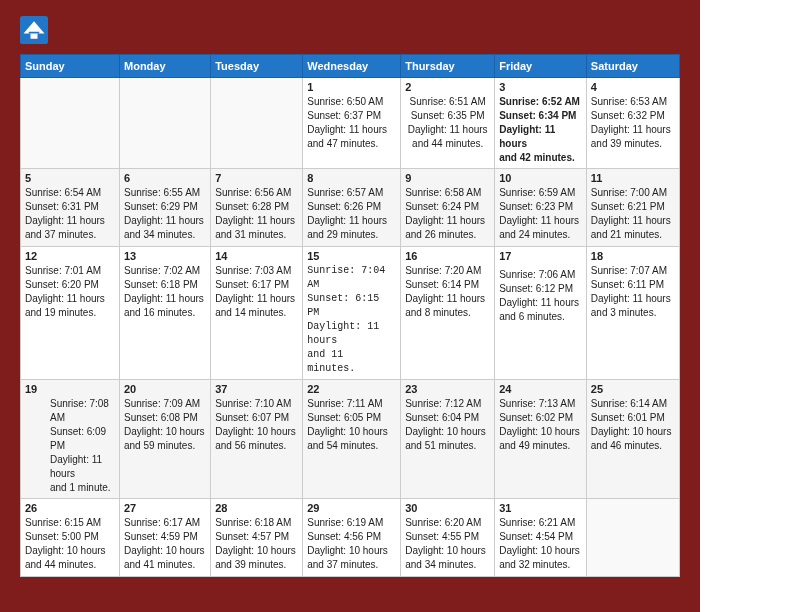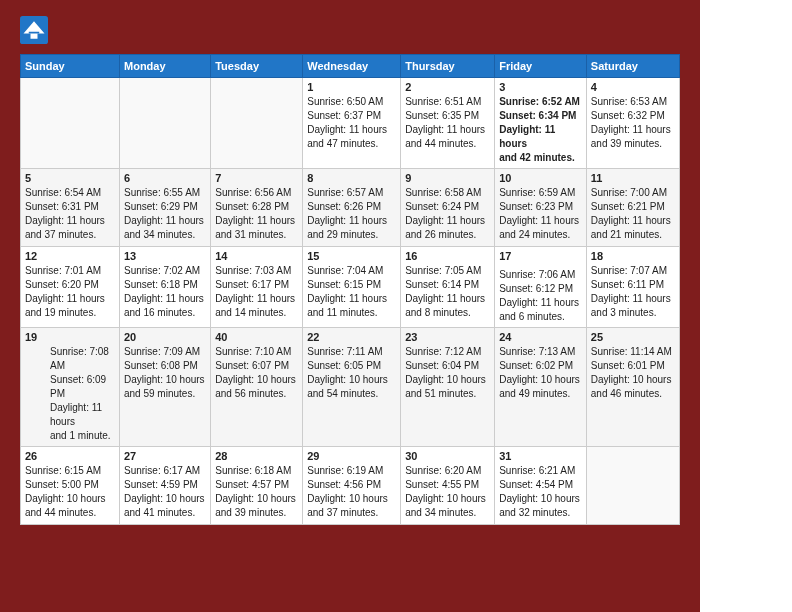--- a/index.html
+++ b/index.html
@@ -138,21 +138,21 @@
           <td class="empty"></td>
           <td>
             <span class="day-num">1</span>
             <div class="day-info" style="white-space: pre-line;">Sunrise: 6:50 AM
 Sunset: 6:37 PM
 Daylight: 11 hours
 and 47 minutes.</div>
           </td>
           <td>
             <span class="day-num">2</span>
-            <div class="day-info" style="white-space: pre-line;">Sunrise: 6:51 AM
+            <div class="day-info" style="white-space: pre-line; text-align: center;">Sunrise: 6:51 AM
 Sunset: 6:35 PM
 Daylight: 11 hours
 and 44 minutes.</div>
           </td>
           <td>
             <span class="day-num">3</span>
             <div class="day-info" style="white-space: pre-line; font-weight: bold;">Sunrise: 6:52 AM
 Sunset: 6:34 PM
 Daylight: 11 hours
 and 42 minutes.</div>
@@ -233,28 +233,28 @@
           </td>
           <td>
             <span class="day-num">14</span>
             <div class="day-info" style="white-space: pre-line;">Sunrise: 7:03 AM
 Sunset: 6:17 PM
 Daylight: 11 hours
 and 14 minutes.</div>
           </td>
           <td>
             <span class="day-num">15</span>
-            <div class="day-info" style="white-space: pre-line;">Sunrise: 7:04 AM
+            <div class="day-info" style="white-space: pre-line; font-family: Liberation Mono, monospace;">Sunrise: 7:04 AM
 Sunset: 6:15 PM
 Daylight: 11 hours
 and 11 minutes.</div>
           </td>
           <td>
             <span class="day-num">16</span>
-            <div class="day-info" style="white-space: pre-line;">Sunrise: 7:05 AM
+            <div class="day-info" style="white-space: pre-line;">Sunrise: 7:20 AM
 Sunset: 6:14 PM
 Daylight: 11 hours
 and 8 minutes.</div>
           </td>
           <td>
             <span class="day-num">17</span>
             <div class="day-info" style="white-space: pre-line; margin-top: 6px;">Sunrise: 7:06 AM
 Sunset: 6:12 PM
 Daylight: 11 hours
 and 6 minutes.</div>
@@ -276,21 +276,21 @@
 and 1 minute.</div>
           </td>
           <td>
             <span class="day-num">20</span>
             <div class="day-info" style="white-space: pre-line;">Sunrise: 7:09 AM
 Sunset: 6:08 PM
 Daylight: 10 hours
 and 59 minutes.</div>
           </td>
           <td>
-            <span class="day-num">40</span>
+            <span class="day-num">37</span>
             <div class="day-info" style="white-space: pre-line;">Sunrise: 7:10 AM
 Sunset: 6:07 PM
 Daylight: 10 hours
 and 56 minutes.</div>
           </td>
           <td>
             <span class="day-num">22</span>
             <div class="day-info" style="white-space: pre-line;">Sunrise: 7:11 AM
 Sunset: 6:05 PM
 Daylight: 10 hours
@@ -305,21 +305,21 @@
           </td>
           <td>
             <span class="day-num">24</span>
             <div class="day-info" style="white-space: pre-line;">Sunrise: 7:13 AM
 Sunset: 6:02 PM
 Daylight: 10 hours
 and 49 minutes.</div>
           </td>
           <td>
             <span class="day-num">25</span>
-            <div class="day-info" style="white-space: pre-line;">Sunrise: 11:14 AM
+            <div class="day-info" style="white-space: pre-line;">Sunrise: 6:14 AM
 Sunset: 6:01 PM
 Daylight: 10 hours
 and 46 minutes.</div>
           </td>
         </tr>
         <tr>
           <td>
             <span class="day-num">26</span>
             <div class="day-info" style="white-space: pre-line;">Sunrise: 6:15 AM
 Sunset: 5:00 PM

